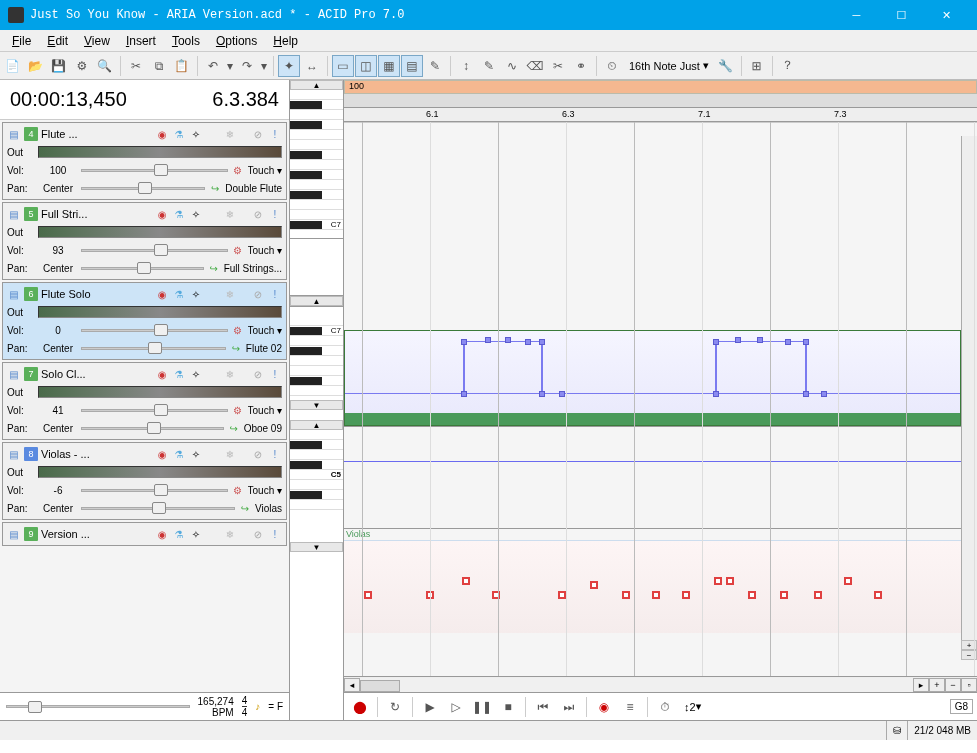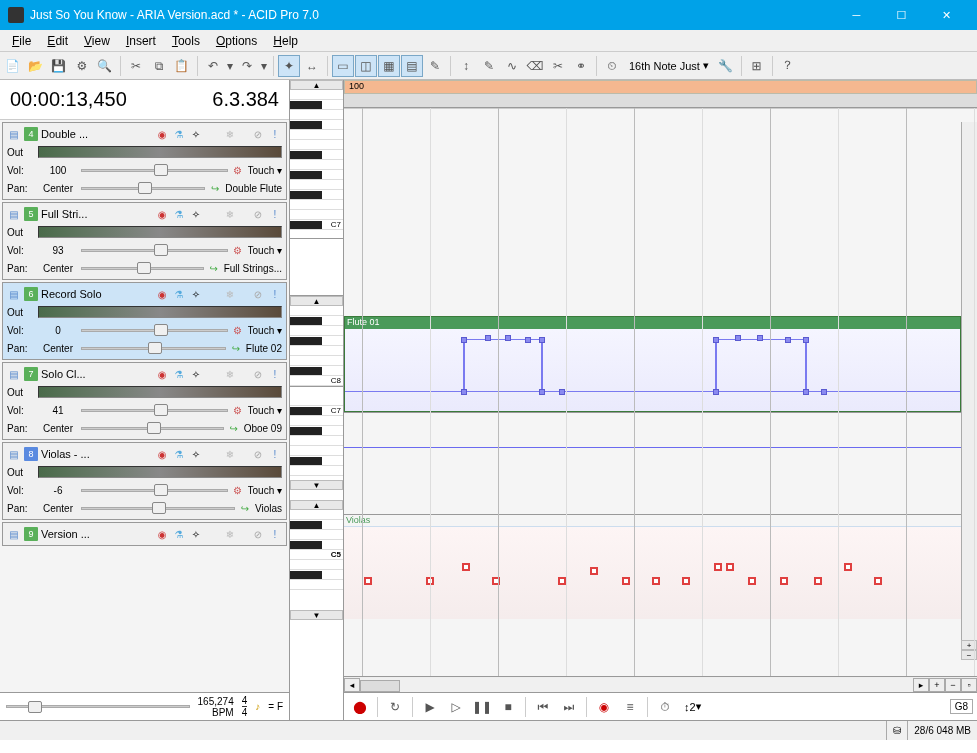--- a/index.html
+++ b/index.html
@@ -1,19 +1,19 @@
 <!DOCTYPE html>
 <html><head>
 <meta charset="utf-8">
 <style>
 * { box-sizing: border-box; margin: 0; padding: 0; font-family: "Segoe UI", Tahoma, sans-serif; }
 body { background: #fff; width: 977px; height: 753px; overflow: hidden; font-size: 11px; }
 .titlebar { height: 30px; background: #00a2e8; color: #fff; display: flex; align-items: center; padding: 0 8px; }
 .titlebar .appicon { width: 16px; height: 16px; background: #333; border-radius: 2px; margin-right: 6px; }
-.titlebar .title { flex: 1; font-size: 12px; }
+.titlebar .title { flex: 1; font-size: 12px; font-family: Liberation Mono, monospace; }
 .titlebar .winbtn { width: 45px; height: 30px; display: flex; align-items: center; justify-content: center; cursor: pointer; color:#fff; }
 .menubar { height: 22px; background: #f0f0f0; border-bottom: 1px solid #ccc; display: flex; align-items: center; padding: 0 4px; font-size: 12px; }
 .menubar .menuitem { padding: 2px 8px; cursor: pointer; }
 .menubar .menuitem u { text-decoration: underline; }
 .toolbar { height: 28px; background: #f0f0f0; border-bottom: 1px solid #bbb; display: flex; align-items: center; padding: 0 2px; gap: 1px; }
 .tbtn { width: 22px; height: 22px; display: flex; align-items: center; justify-content: center; cursor: pointer; border: 1px solid transparent; font-size: 12px; color:#555; }
 .tbtn.active { background:#cde4f7; border:1px solid #7aa7c7;}
 .tsep { width: 1px; height: 20px; background: #ccc; margin: 0 3px; }
 .tdrop { display:flex; align-items:center; padding:0 4px; height:22px; border:1px solid transparent; cursor:pointer; font-size:11px;}
 .main { display: flex; height: 640px; }
@@ -136,21 +136,21 @@
   <div class="leftpane">
     <div class="timedisp">
       <span class="tc">00:00:13,450</span>
       <span class="bbt">6.3.384</span>
     </div>
     <div class="tracks" id="tracklist">
         <div class="track">
     <div class="trow">
       <span class="ticon" style="color:#58c;">▤</span>
       <span class="tnum" style="background:#5ab05a">4</span>
-      <span class="tname">Double ...</span>
+      <span class="tname">Flute ...</span>
       <span class="ticon" style="color:#c33;">◉</span>
       <span class="ticon" style="color:#5ad;">⚗</span>
       <span class="ticon">✧</span>
       <span style="width:14px;"></span>
       <span class="ticon" style="color:#bbb;">❄</span>
       <span style="width:8px;"></span>
       <span class="ticon" style="color:#aaa;">⊘</span>
       <span class="ticon" style="color:#58c;">!</span>
     </div>
 
@@ -216,21 +216,21 @@
               <div class="thumb" style="left:46%;"></div>
             </div>
       <span class="ticon" style="color:#4a4;">↪</span>
       <span class="auto">Full Strings...</span>
     </div>
         </div>
         <div class="track sel">
     <div class="trow">
       <span class="ticon" style="color:#58c;">▤</span>
       <span class="tnum" style="background:#5ab05a">6</span>
-      <span class="tname">Record Solo</span>
+      <span class="tname">Flute Solo</span>
       <span class="ticon" style="color:#c33;">◉</span>
       <span class="ticon" style="color:#5ad;">⚗</span>
       <span class="ticon">✧</span>
       <span style="width:14px;"></span>
       <span class="ticon" style="color:#bbb;">❄</span>
       <span style="width:8px;"></span>
       <span class="ticon" style="color:#aaa;">⊘</span>
       <span class="ticon" style="color:#58c;">!</span>
     </div>
 
@@ -388,74 +388,67 @@
         <div class="pkrow"></div>
         <div class="pkrow black"></div>
         <div class="pkrow"></div>
         <div class="pkrow"></div>
         <div class="pkrow black">
           <span class="pklbl">C7</span>
         </div>
       </div>
     <div style="height:58px; border-top:1px solid #999; border-bottom:1px solid #999;"></div>
     <div class="keyscrollbtn">▲</div>
-    <div style="height:80px; position:relative;" id="pk2">
-        <div class="pkrow"></div>
-        <div class="pkrow black"></div>
-        <div class="pkrow"></div>
-        <div class="pkrow black"></div>
-        <div class="pkrow"></div>
-        <div class="pkrow"></div>
-        <div class="pkrow black"></div>
-        <div class="pkrow">
-          <span class="pklbl">C8</span>
-        </div>
-      </div>
     <div style="height:10px; border-top:1px solid #999;"></div>
     <div style="height:84px; position:relative;" id="pk3">
         <div class="pkrow"></div>
         <div class="pkrow black">
           <span class="pklbl">C7</span>
         </div>
         <div class="pkrow"></div>
         <div class="pkrow black"></div>
         <div class="pkrow"></div>
         <div class="pkrow"></div>
         <div class="pkrow black"></div>
         <div class="pkrow"></div>
       </div>
     <div class="keyscrollbtn">▼</div>
     <div style="height:10px;"></div>
     <div class="keyscrollbtn">▲</div>
-    <div style="height:100px; position:relative;font-weight:bold;" id="pk4">
+    <div style="height:112px; position:relative;font-weight:bold;" id="pk4">
         <div class="pkrow"></div>
         <div class="pkrow black"></div>
         <div class="pkrow"></div>
         <div class="pkrow black"></div>
         <div class="pkrow">
           <span class="pklbl">C5</span>
         </div>
         <div class="pkrow"></div>
         <div class="pkrow black"></div>
         <div class="pkrow"></div>
       </div>
     <div class="keyscrollbtn">▼</div>
   </div>
 
   <div class="timeline">
     <div class="tl-marker"><span>100</span></div>
     <div style="height:14px; background:#ddd; border-bottom:1px solid #999;"></div>
+    <div class="tl-ruler" id="ruler">
+        <span style="left: 82px;">6.1</span>
+        <span style="left: 218px;">6.3</span>
+        <span style="left: 354px;">7.1</span>
+        <span style="left: 490px;">7.3</span>
+      </div>
 
     <div class="tl-body" id="tlbody">
 
       <div class="vlane" style="top:0; height:208px;"></div>
 
       <div style="position:absolute; left:0; right:16px; top:208px; height:96px;">
         <div class="clip green" style="left:0; right:0; top:0; bottom:0;">
-          <div class="clip-hdr">Flute 01</div>
           <div class="clip-body" style="height:82px; background:linear-gradient(#f5f5ff,#eaeafc);">
             <div class="envline" style="left:0; right:0; top:62px;"></div>
 
             <div class="envline" style="left:118px; width:2px; height:54px; top:10px;"></div>
             <div class="envline" style="left:118px; width:78px; top:10px;"></div>
             <div class="envline" style="left:196px; width:2px; height:54px; top:10px;"></div>
 
             <div class="envline" style="left:370px; width:2px; height:54px; top:10px;"></div>
             <div class="envline" style="left:370px; width:90px; top:10px;"></div>
             <div class="envline" style="left:460px; width:2px; height:54px; top:10px;"></div>
@@ -556,14 +549,14 @@
       <div class="tbtn">⏱</div>
       <div class="tdrop">↕ <span>2</span> ▾</div>
       <div class="keydisp">G8</div>
     </div>
   </div>
 </div>
 
 <div class="statusbar">
   <div class="spacer"></div>
   <div class="cell">⛁</div>
-  <div class="cell">28/6 048 MB</div>
+  <div class="cell">21/2 048 MB</div>
 </div>
 
 </body></html>

